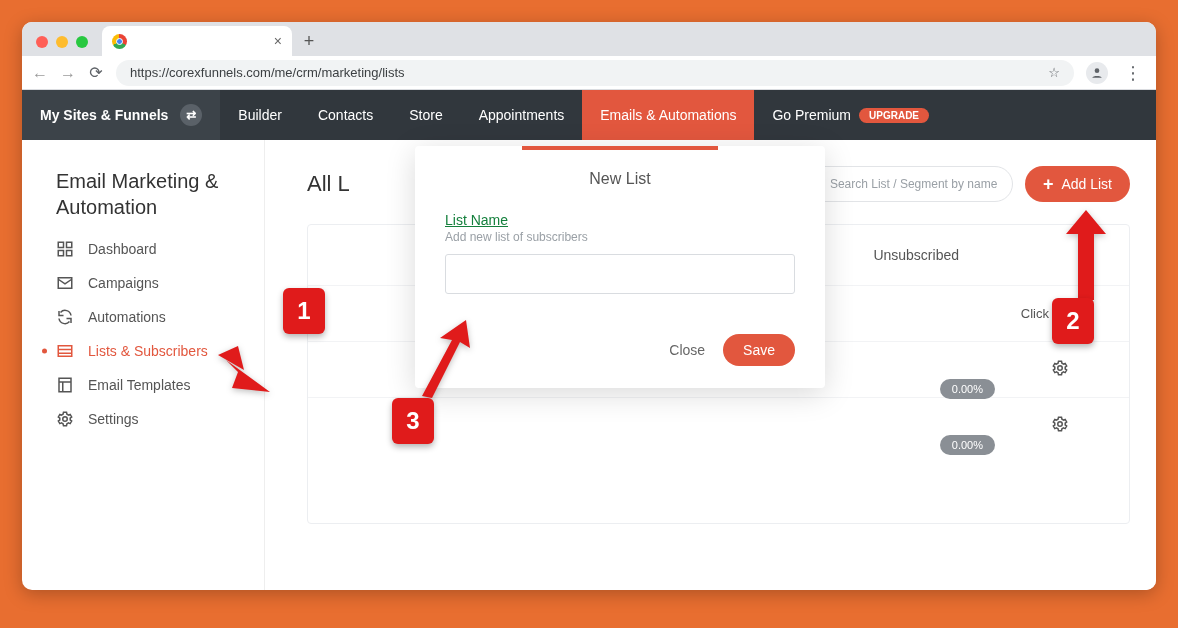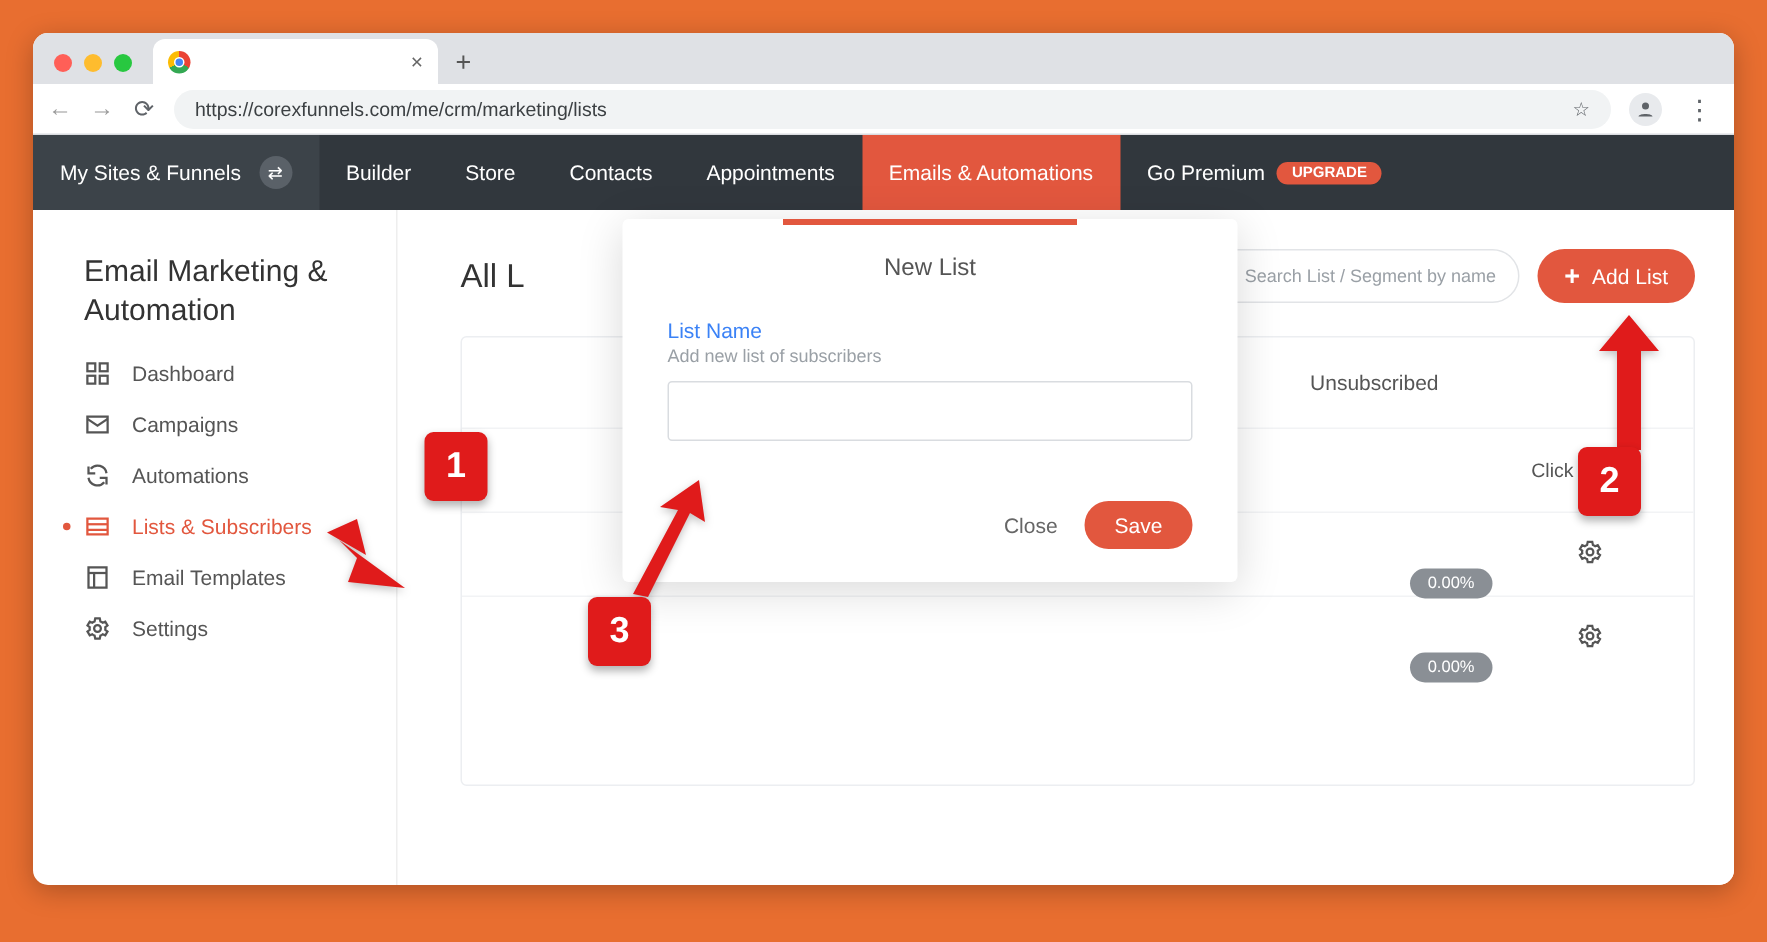--- a/index.html
+++ b/index.html
@@ -50,21 +50,21 @@
   .avatar{width:22px;height:22px;border-radius:50%;background:#e8eaed;display:flex;align-items:center;justify-content:center;color:#5f6368;font-size:12px;}
   .menu3{color:#5f6368;font-size:18px;padding:0 4px; line-height:1;}
 
   
   .appnav {
     height:50px; background:#31373d; color:#fff;
     display:flex; align-items:stretch; font-size:14px;
   }
   .brand {
     background:#3c4349; padding:0 18px; display:flex; align-items:center; gap:12px;
-    font-weight:400;
+    font-weight:700;
     text-align:right;
   }
   .swap-ico{width:22px;height:22px;border-radius:50%;background:#5a6168;display:flex;align-items:center;justify-content:center;font-size:12px;}
   .navitem{padding:0 18px;display:flex;align-items:center;gap:8px;cursor:pointer;}
   .navitem.active{background:#e2573e;justify-content:center;}
   .pill{background:#e2573e;border-radius:10px;padding:2px 10px;font-size:10px;font-weight:600;}
 
   
   .body { display:flex; height:calc(100% - 118px); }
   .sidebar {
@@ -111,21 +111,21 @@
   
   .modal{
     position:absolute; left:150px; top:6px; width:410px;
     background:#fff; border-radius:4px;
     box-shadow:0 6px 30px rgba(0,0,0,.15);
     overflow:hidden;
   }
   .modal .bar{height:4px;background:#e2573e; width:48%; margin:0 auto;}
   .modal-title{text-align:center;font-size:16px;color:#555;padding:20px 0 24px;}
   .modal-body{padding:0 30px 22px;}
-  .field-label{font-size:14px;color:#3b82f6;}
+  .field-label{font-size:14px;color:#15803d;text-decoration:underline;}
   .field-sub{font-size:12px;color:#9aa0a6;margin:2px 0 10px;}
   .input{width:100%;height:40px;border:1px solid #d9dce0;border-radius:3px;}
   .modal-foot{display:flex;justify-content:flex-end;gap:18px;padding:18px 30px 22px;align-items:center;}
   .btn-close{color:#666;font-size:14px;cursor:pointer;}
   .btn-save{background:#e2573e;color:#fff;border-radius:20px;height:32px;padding:0 20px;display:flex;align-items:center;font-size:14px;cursor:pointer;}
 
   
   .num-badge{
     position:absolute; width:42px; height:46px; background:#e01b1b; color:#fff;
     font-size:24px; font-weight:600; display:flex;align-items:center;justify-content:center;
@@ -172,24 +172,24 @@
 
   <div class="appnav">
     <div class="brand">
       <span>My Sites &amp; Funnels</span>
       <span class="swap-ico">⇄</span>
     </div>
     <div class="navitem">
         <span>Builder</span>
       </div>
     <div class="navitem">
+        <span>Contacts</span>
+      </div>
+    <div class="navitem">
         <span>Store</span>
-      </div>
-    <div class="navitem">
-        <span>Contacts</span>
       </div>
     <div class="navitem">
         <span>Appointments</span>
       </div>
     <div class="navitem active">
         <span>Emails &amp; Automations</span>
       </div>
     <div class="navitem">
       <span>Go Premium</span>
       <span class="pill">UPGRADE</span>

